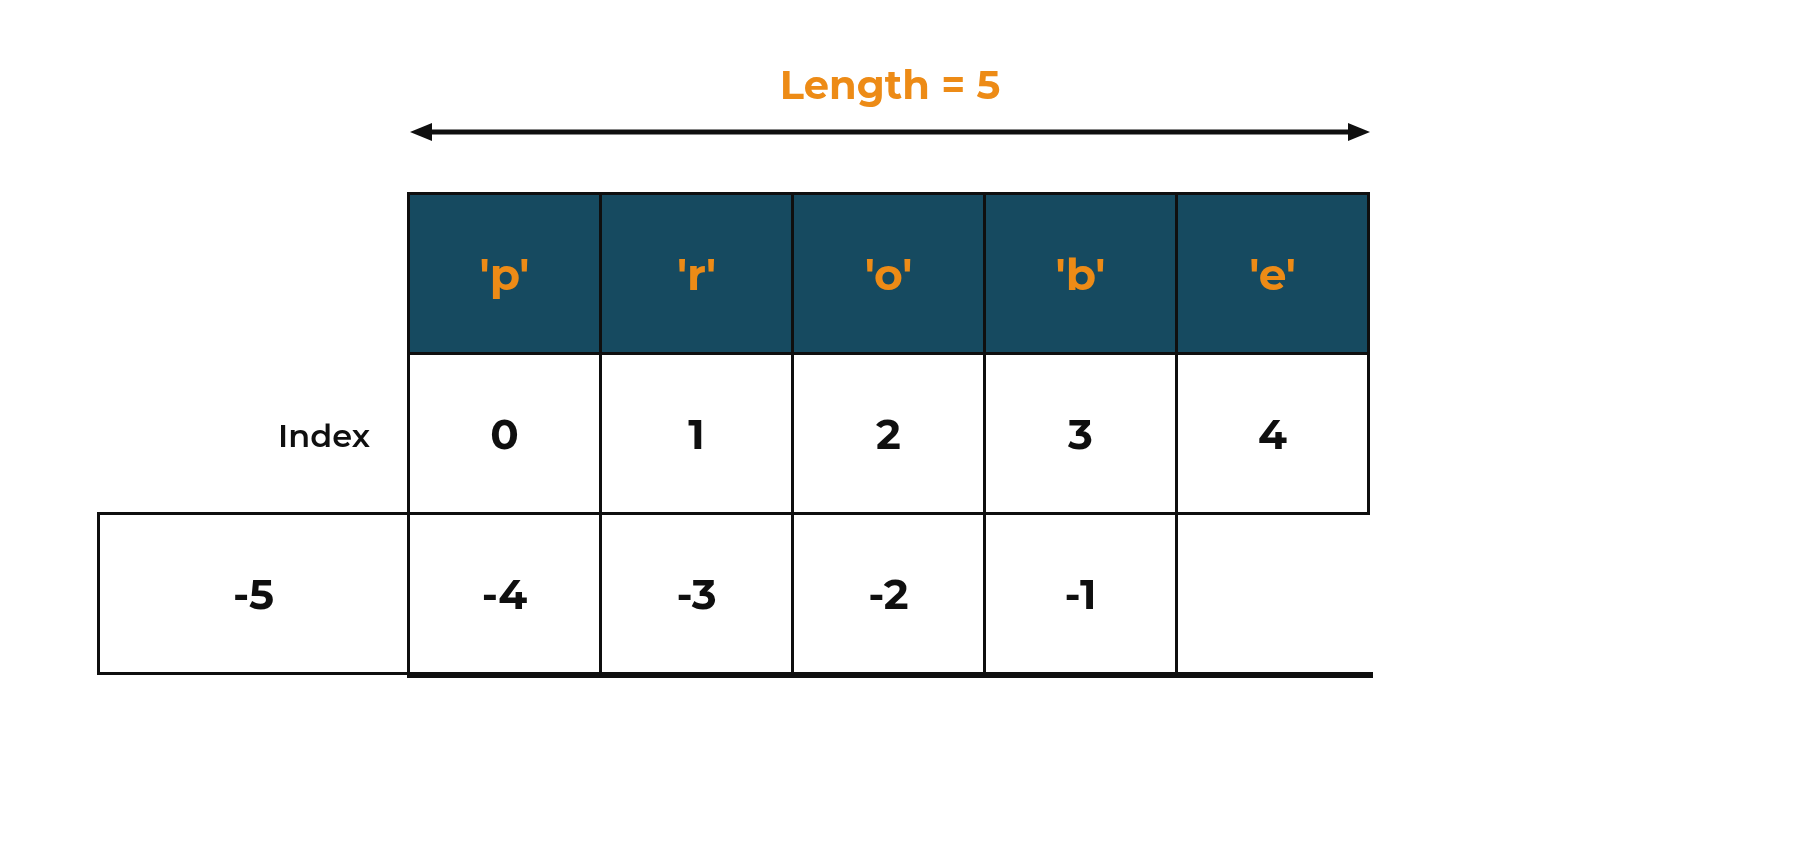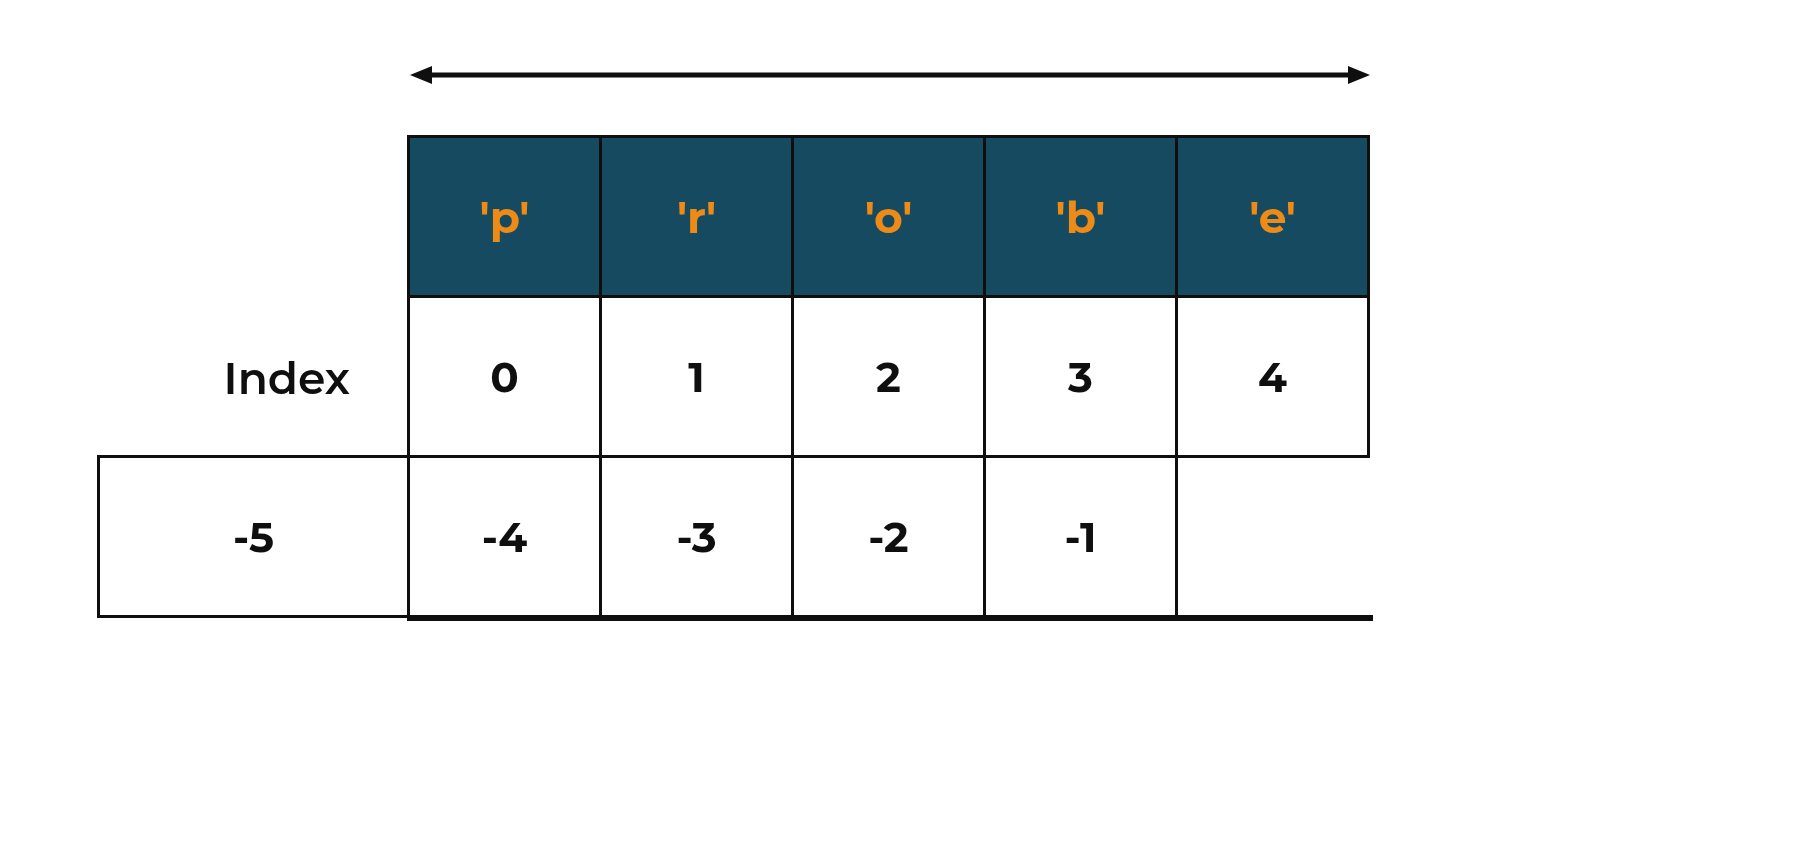--- a/index.html
+++ b/index.html
@@ -33,22 +33,22 @@
   .arrow-wrap svg { display: block; }
   .diagram {
     display: grid;
     grid-template-columns: 310px repeat(5, 192px);
     grid-template-rows: 160px 160px 160px;
   }
   .row-label {
     display: flex;
     align-items: center;
     justify-content: flex-end;
-    padding-right: 60px;
-    font-size: 44px;
+    padding-right: 40px;
+    font-size: 32px;
     font-weight: 600;
     color: #0f0f0f;
   }
   .cell {
     border: 3px solid #0f0f0f;
     display: flex;
     align-items: center;
     justify-content: center;
     font-size: 42px;
     font-weight: 700;
@@ -70,20 +70,21 @@
     height: 6px;
     background: #0f0f0f;
     margin-top: -3px;
   }
 </style>
 </head>
 <body>
 
 <div class="container">
 
+  <div class="length-label">Length = 5</div>
 
   <div class="arrow-wrap">
     <svg width="960" height="30" viewBox="0 0 960 30">
       <line x1="18" y1="15" x2="942" y2="15" stroke="#0f0f0f" stroke-width="5"></line>
       <polygon points="0,15 22,6 22,24" fill="#0f0f0f"></polygon>
       <polygon points="960,15 938,6 938,24" fill="#0f0f0f"></polygon>
     </svg>
   </div>
 
   <div class="diagram">

